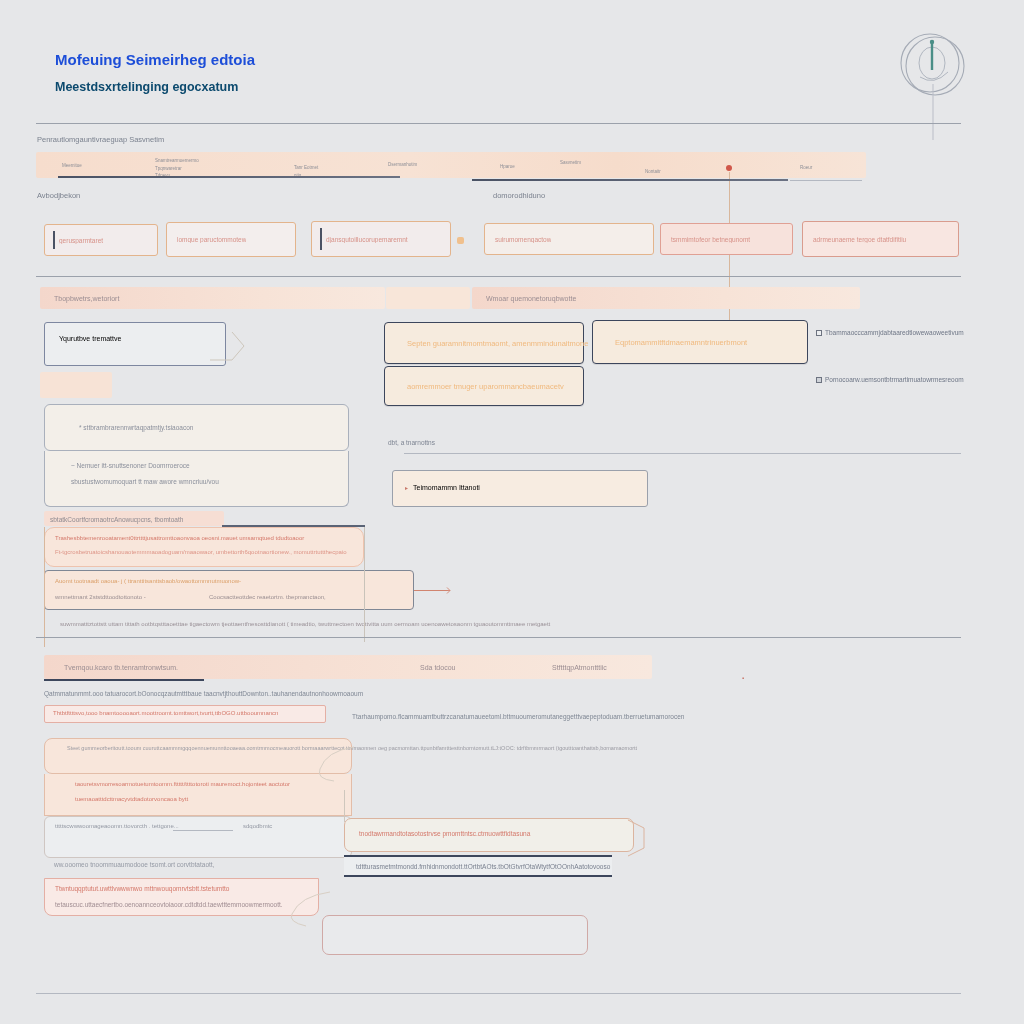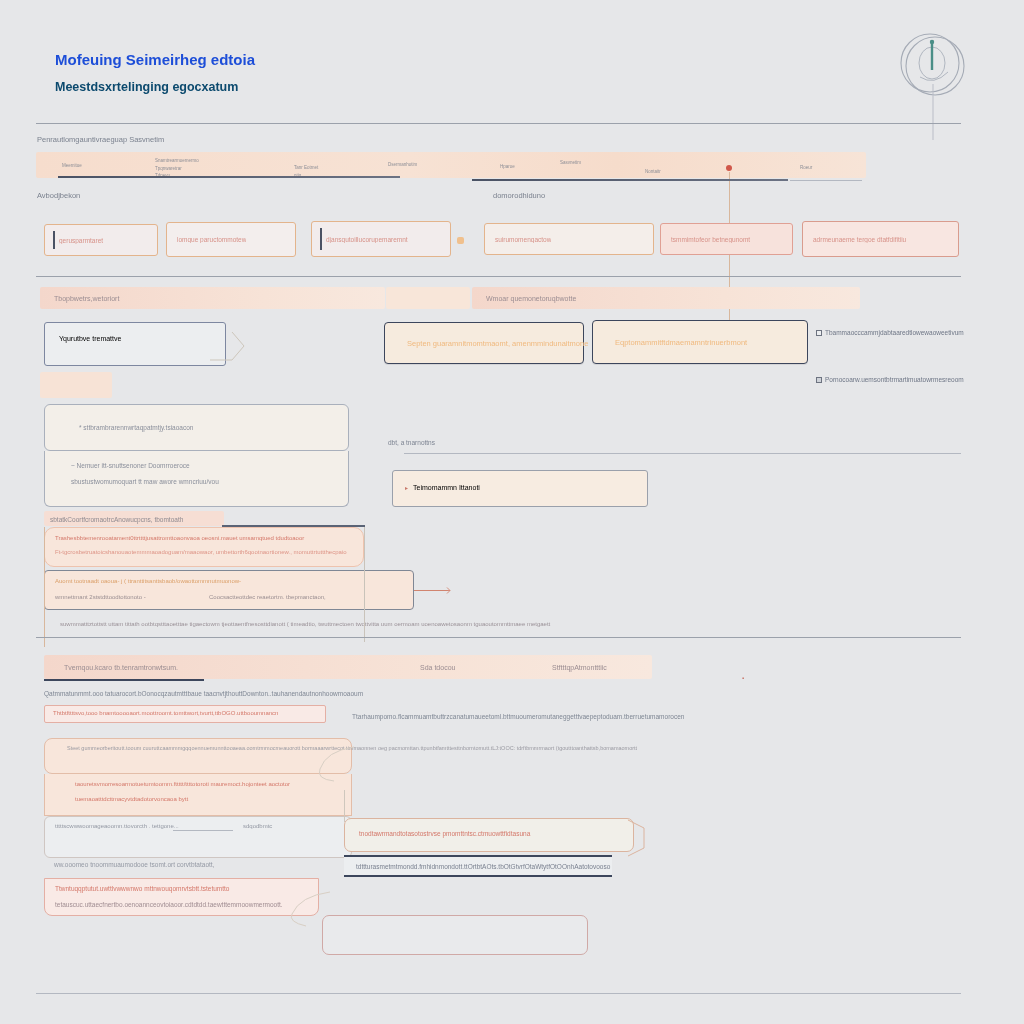--- a/index.html
+++ b/index.html
@@ -282,20 +282,23 @@
     <span class="ln" style="left:26px; top:11px; color:#8a8f9b;">~  Nemuer itt-snuttsenoner  Doomrroeroce</span>
     <span class="ln" style="left:26px; top:27px; color:#8a8f9b;">sbustustwomumoquart tt maw awore wmncriuu/vou</span>
   </div>
 
   <div class="card" style="left:384px; top:322px; width:200px; height:42px;">
     <span class="ct">Septen guaramnitmomtmaomt, amenmmindunaitmone</span>
   </div>
   <div class="card" style="left:592px; top:320px; width:216px; height:44px;">
     <span class="ct">Eqptomammitftdmaemamntrinuerbmont</span>
   </div>
+  <div class="card" style="left:384px; top:366px; width:200px; height:40px;">
+    <span class="ct">aomremmoer tmuger uparommancbaeumacetv</span>
+  </div>
 
   <div class="chk-row" style="left:816px; top:329px;">
     <span class="chk-box"></span>
     <span class="chk-txt">Tbammaocccammjdabtaaredtlowewaoweetivum</span>
   </div>
   <div class="chk-row" style="left:816px; top:376px;">
     <span class="chk-box" style="background:#cfd3d9"></span>
     <span class="chk-txt">Pornocoarw.uemsontbtrmartimuatowrmesreoom</span>
   </div>
 

